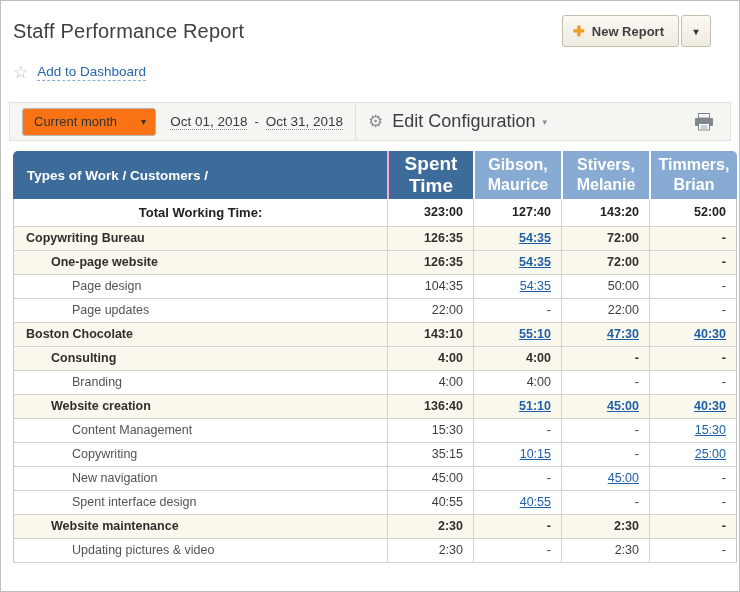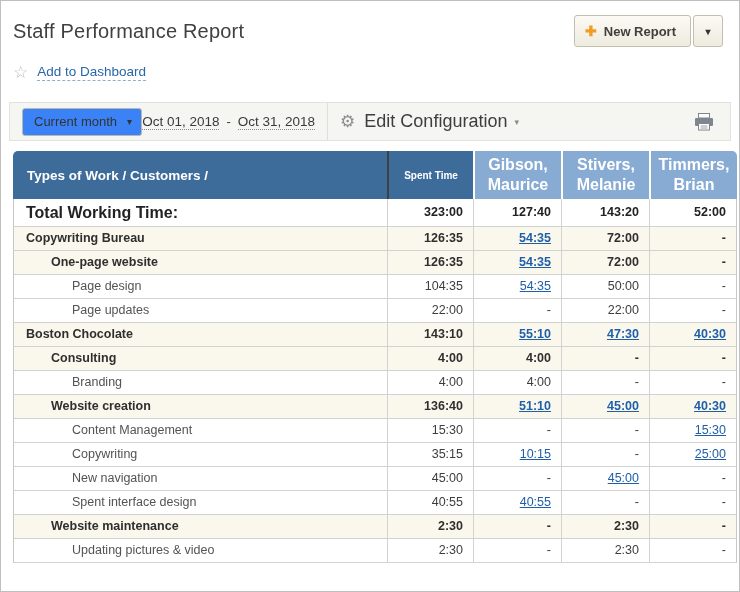--- a/index.html
+++ b/index.html
@@ -10,21 +10,21 @@
     color: #3c3c3c;
   }
   .page {
     width: 740px; height: 592px;
     border: 1px solid #bfbfbf;
     background: #fff;
     overflow: hidden;
   }
 
   
-  .top { padding: 14px 16px 0 12px; }
+  .top { padding: 14px 28px 0 12px; }
   .title-row { display: flex; justify-content: space-between; align-items: flex-start; }
   .page-title { font-size: 20px; font-weight: 400; color: #404040; padding-top: 5px; letter-spacing: 0.2px; }
   .new-report-group { display: flex; gap: 2px; }
   .btn-beige {
     display: inline-flex; align-items: center; justify-content: center;
     height: 32px; background: linear-gradient(#fbfaf4, #eeebdf);
     border: 1px solid #c2bfae; border-radius: 3px;
     font-size: 13px; font-weight: bold; color: #3f3f3f; cursor: pointer;
   }
   .new-report-btn { padding: 0 14px 0 10px; }
@@ -42,23 +42,23 @@
   
   .toolbar {
     margin: 21px 8px 0 8px; height: 39px;
     background: #f5f5f2; border: 1px solid #e3e3de;
     display: flex; align-items: center;
   }
   .tb-section { display: flex; align-items: center; height: 100%; padding: 0 12px; }
   .tb-section + .tb-section { border-left: 1px solid #e0e0da; }
   .tb-dates { flex: 0 0 auto; }
   .period-select {
-    background: #3b82f6; border: 1px solid #b9b9b4; border-radius: 3px;
-    height: 28px; display: inline-flex; align-items: center; gap: 10px;
-    padding: 0 9px 0 11px; font-size: 13px; color: #333; cursor: pointer; 
+    background: #f97316; border: 1px solid #b9b9b4; border-radius: 3px;
+    height: 28px; display: inline-flex; align-items: center; gap: 24px;
+    padding: 0 9px 0 11px; font-size: 13px; color: #333; cursor: pointer; margin-right: 14px;
   }
   .date-link {
     font-size: 13.5px; color: #3a3a3a; text-decoration: none;
     border-bottom: 1px dotted #8c8c8c; cursor: pointer;
   }
   .date-sep { margin: 0 7px; font-size: 13px; color: #3a3a3a; }
   .gear-icon { font-size: 17px; color: #8e8e8e; margin-right: 9px; line-height: 1; }
   .tb-label { font-size: 18px; color: #3e3e3e; cursor: pointer; }
   .small-caret { font-size: 9px; color: #8a8a8a; margin-left: 7px; }
   .tb-edit, .tb-export, .tb-print { cursor: pointer; }
@@ -80,38 +80,38 @@
   table { border-collapse: separate; border-spacing: 0; width: 724px; table-layout: fixed; }
   col.c-task  { width: 374px; }
   col.c-spent { width: 86px; }
   col.c-staff { width: 88px; }
 
   thead th {
     height: 48px; color: #fff; vertical-align: middle;
     background: #3d6c9b; font-weight: bold;
   }
   thead th.h-task  { text-align: left; padding-left: 14px; font-size: 13.5px; border-radius: 5px 0 0 0; }
-  thead th.h-spent { text-align: center; font-size: 10px; border-left: 2px solid #404040; }
+  thead th.h-spent { text-align: center; font-size: 19px; border-left: 2px solid #f9a8d4; }
   thead th.h-staff {
     background: #88abd3; font-size: 16px; text-align: center;
     border-left: 2px solid #fff; line-height: 1.25; white-space: pre-line;
   }
   thead th.h-last { border-radius: 0 5px 0 0; }
 
   tbody td {
     font-size: 12.5px; line-height: 15px; padding: 4px 10px;
     border-bottom: 1px solid #d2d2d2; color: #3d3d3d; background: #fff;
   }
   tbody td.num { text-align: right; white-space: nowrap; border-left: 1px solid #d2d2d2; }
   tbody td.label { padding-left: 12px; }
   tbody tr td:first-child { border-left: 1px solid #c6c6c6; }
   tbody tr td:last-child  { border-right: 1px solid #c6c6c6; }
 
   tr.total td { font-weight: bold; color: #222; padding-top: 6px; padding-bottom: 6px; }
-  tr.total td.label { text-align: left; padding-right: 12px; font-size: 16px; }
+  tr.total td.label { text-align: center; padding-right: 12px; font-size: 13px; }
 
   tr.group td { background: #faf8ec; font-weight: bold; color: #2f2f2f; }
   tr.leaf td.label { color: #535353; }
 
   tr.lvl0 td.label { padding-left: 12px; }
   tr.lvl1 td.label { padding-left: 37px; }
   tr.lvl2 td.label { padding-left: 58px; }
 
   tbody a.time-link { color: #1f5fa9; text-decoration: underline; cursor: pointer; }
 </style>

